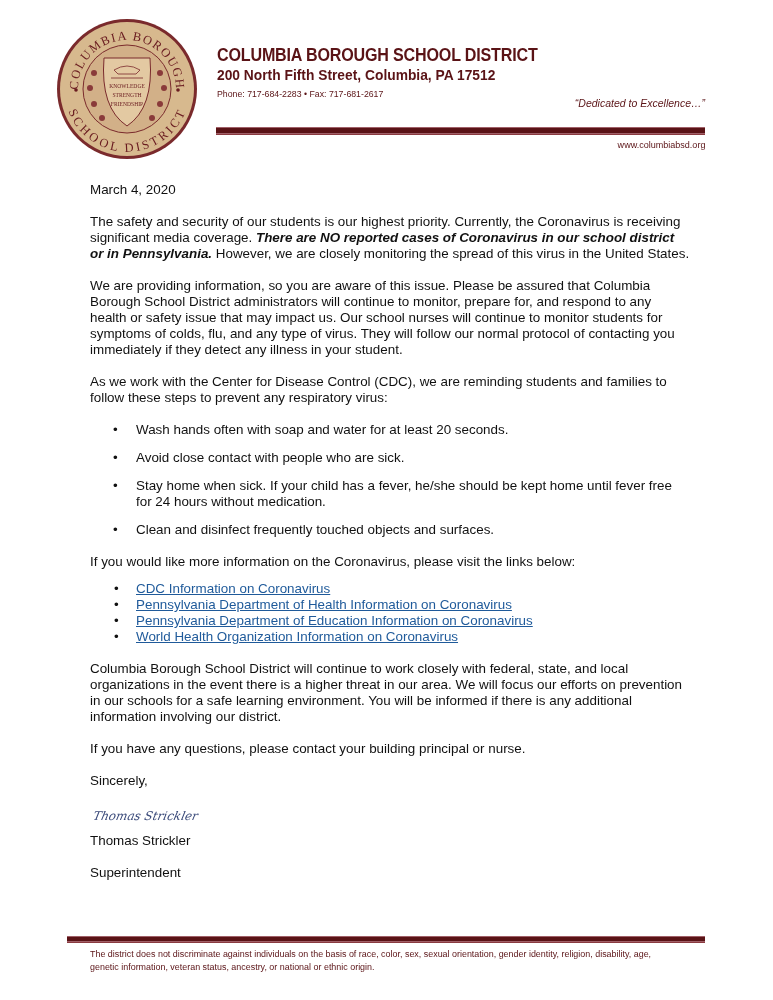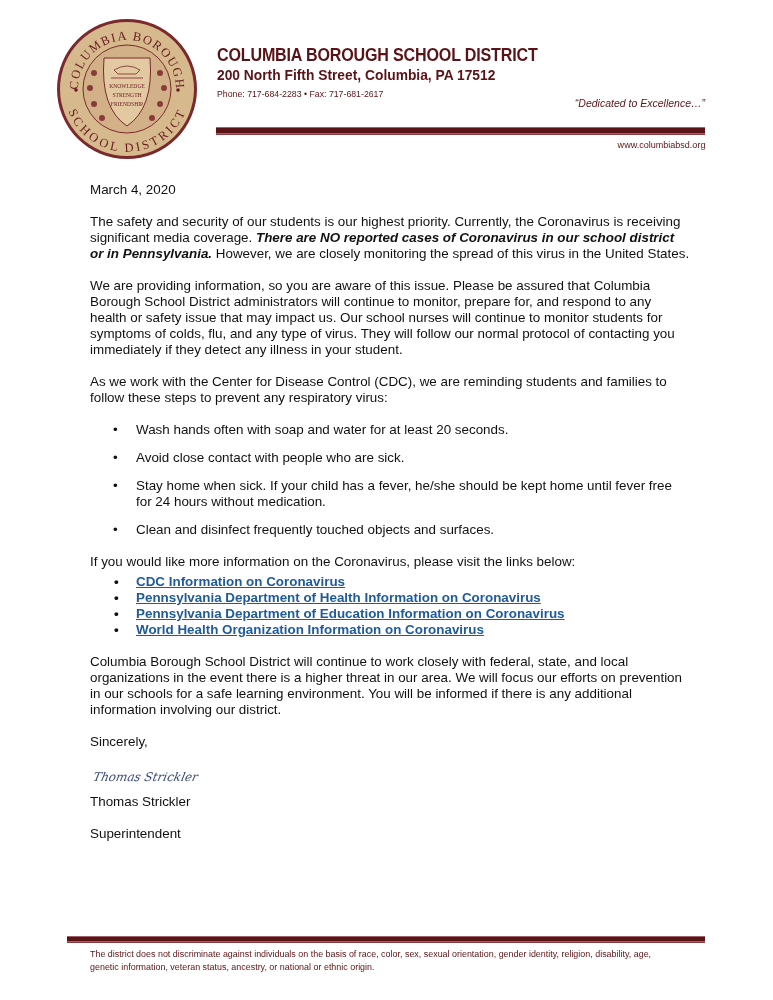--- a/index.html
+++ b/index.html
@@ -18,21 +18,21 @@
     .hdr-rule-thin { position: absolute; left: 216px; width: 489px; top: 134px; height: 1px; background: #8a3a40; }
     .hdr-web { position: absolute; right: 68px; top: 139px; font-size: 9.5px; color: #5a1316; transform: scaleX(0.95); transform-origin: right; }
 
     .body { position: absolute; left: 90px; top: 182px; width: 600px; font-size: 13.4px; line-height: 16px; }
     .body p { margin: 0 0 16px 0; }
     .bi { font-weight: bold; font-style: italic; }
     ul.steps { list-style: none; margin: 0 0 16px 0; padding: 0; }
     ul.steps li { position: relative; padding-left: 46px; margin-top: 12px; }
     ul.steps li::before { content: "•"; position: absolute; left: 23px; top: 0; }
     ul.links { list-style: none; margin: 0 0 16px 0; padding: 0; }
-    ul.links li { position: relative; padding-left: 46px; font-weight: bold; }
+    ul.links li { position: relative; padding-left: 46px; }
     ul.links li::before { content: "•"; position: absolute; left: 24px; top: 0; }
     a.lnk { color: #1f5a9a; text-decoration: underline; cursor: pointer; }
     .sig { display: block; margin: 14px 0 6px 4px; width: 110px; height: 24px; }
     .signer { margin: 0; }
 
     .ftr-rule { position: absolute; left: 67px; width: 638px; top: 936px; height: 4px; background: #5a1316;
       border-top: 1px solid #a06068; border-bottom: 1px solid #a06068; }
     .ftr-rule-thin { position: absolute; left: 67px; width: 638px; top: 942px; height: 1px; background: #8a3a40; }
     .ftr-text { position: absolute; left: 90px; top: 947px; width: 620px; font-size: 9.6px; line-height: 13px; color: #5a1316;
       transform: scaleX(0.93); transform-origin: left; }
@@ -86,28 +86,29 @@
   <p>March 4, 2020</p>
   <p><span>The safety and security of our students is our highest priority.  Currently, the Coronavirus is receiving significant media coverage.  </span><span class="bi">There are NO reported cases of Coronavirus in our school district or in Pennsylvania.</span><span> However, we are closely monitoring the spread of this virus in the United States.</span></p>
   <p>We are providing information, so you are aware of this issue.  Please be assured that Columbia Borough School District administrators will continue to monitor, prepare for, and respond to any health or safety issue that may impact us.  Our school nurses will continue to monitor students for symptoms of colds, flu, and any type of virus.  They will follow our normal protocol of contacting you immediately if they detect any illness in your student.</p>
   <p style="">As we work with the Center for Disease Control (CDC), we are reminding students and families to follow these steps to prevent any respiratory virus:</p>
   <ul class="steps">
     <li>Wash hands often with soap and water for at least 20 seconds.</li>
     <li>Avoid close contact with people who are sick.</li>
     <li>Stay home when sick. If your child has a fever, he/she should be kept home until fever free for 24 hours without medication.</li>
     <li>Clean and disinfect frequently touched objects and surfaces.</li>
   </ul>
-  <p style="margin-bottom:4px">If you would like more information on the Coronavirus, please visit the links below:</p>
+  <p style="margin-bottom:11px">If you would like more information on the Coronavirus, please visit the links below:</p>
   <ul class="links">
     <li><a class="lnk">CDC Information on Coronavirus</a></li>
     <li><a class="lnk">Pennsylvania Department of Health Information on Coronavirus</a></li>
     <li><a class="lnk">Pennsylvania Department of Education Information on Coronavirus</a></li>
     <li><a class="lnk">World Health Organization Information on Coronavirus</a></li>
   </ul>
   <p>Columbia Borough School District will continue to work closely with federal, state, and local organizations in the event there is a higher threat in our area.  We will focus our efforts on prevention in our schools for a safe learning environment.  You will be informed if there is any additional information involving our district.</p>
+  <p>If you have any questions, please contact your building principal or nurse.</p>
   <p style="margin-bottom:0">Sincerely,</p>
   <svg class="sig" viewBox="0 0 110 24">
     <text x="2" y="17" font-family="DejaVu Serif, serif" font-style="italic" font-size="12" fill="#3a4a7a" transform="skewX(-12)">Thomas Strickler</text>
   </svg>
   <p class="signer">Thomas Strickler</p>
   <p class="signer">Superintendent</p>
 </div>
 
 <div class="ftr-rule"></div>
 <div class="ftr-rule-thin"></div>

